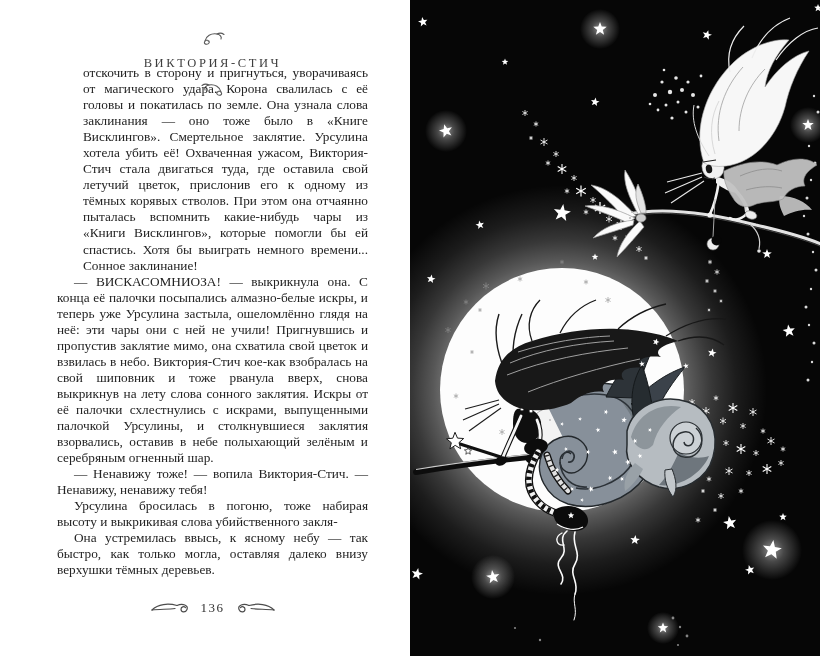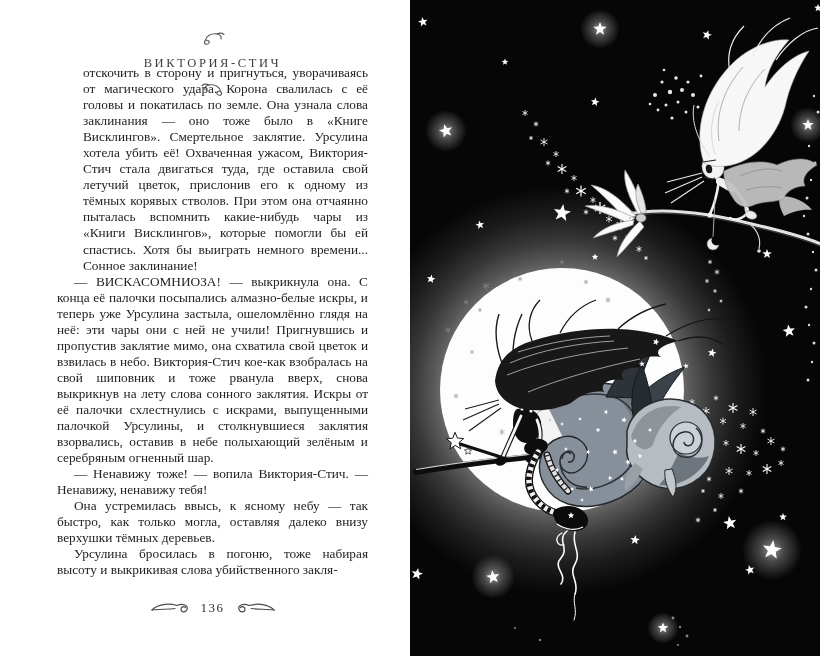--- a/index.html
+++ b/index.html
@@ -44,22 +44,22 @@
           <path d="M6,9 C2.5,10 2.5,13.4 5.8,13.2 C8.8,13 9,10 6.8,9.6"></path>
           <path d="M16,3 C18,2 21,2 23,3.5"></path>
         </g>
       </svg>
     </div>
 
     <div class="text-block" id="text-block">
         <p class="para noindent">отскочить в сторону и пригнуться, уворачиваясь от магического удара. Корона свалилась с её головы и покатилась по земле. Она узнала слова заклинания — оно тоже было в «Книге Висклингов». Смертельное заклятие. Урсулина хотела убить её! Охваченная ужасом, Виктория-Стич стала двигаться туда, где оставила свой летучий цветок, прислонив его к одному из тёмных корявых стволов. При этом она отчаянно пыталась вспомнить какие-нибудь чары из «Книги Висклингов», которые помогли бы ей спастись. Хотя бы выиграть немного времени... Сонное заклинание!</p>
         <p class="para">— ВИСКАСОМНИОЗА! — выкрикнула она. С конца её палочки посыпались алмазно-белые искры, и теперь уже Урсулина застыла, ошеломлённо глядя на неё: эти чары они с ней не учили! Пригнувшись и пропустив заклятие мимо, она схватила свой цветок и взвилась в небо. Виктория-Стич кое-как взобралась на свой шиповник и тоже рванула вверх, снова выкрикнув на лету слова сонного заклятия. Искры от её палочки схлестнулись с искрами, выпущенными палочкой Урсулины, и столкнувшиеся заклятия взорвались, оставив в небе полыхающий зелёным и серебряным огненный шар.</p>
         <p class="para">— Ненавижу тоже! — вопила Виктория-Стич. — Ненавижу, ненавижу тебя!</p>
+        <p class="para">Урсулина бросилась в погоню, тоже набирая высоту и выкрикивая слова убийственного закля-</p>
         <p class="para">Она устремилась ввысь, к ясному небу — так быстро, как только могла, оставляя далеко внизу верхушки тёмных деревьев.</p>
-        <p class="para">Урсулина бросилась в погоню, тоже набирая высоту и выкрикивая слова убийственного закля-</p>
       </div>
 
     <div class="footer">
       <svg class="orn" width="42" height="16" viewBox="0 0 42 16">
         <g fill="none" stroke="#4c4c4c" stroke-width="1.2" stroke-linecap="round">
           <path d="M1,10 C7,4 17,3 26,5.5"></path>
           <path d="M1,10 C9,9 17,9.5 24,8.5"></path>
           <path d="M26,5.5 C32,3 37.5,5.5 36,9.5 C34.8,12.8 30,12.5 30,9.2 C30,6.8 33,5.8 34.5,7.6"></path>
         </g>
       </svg>

